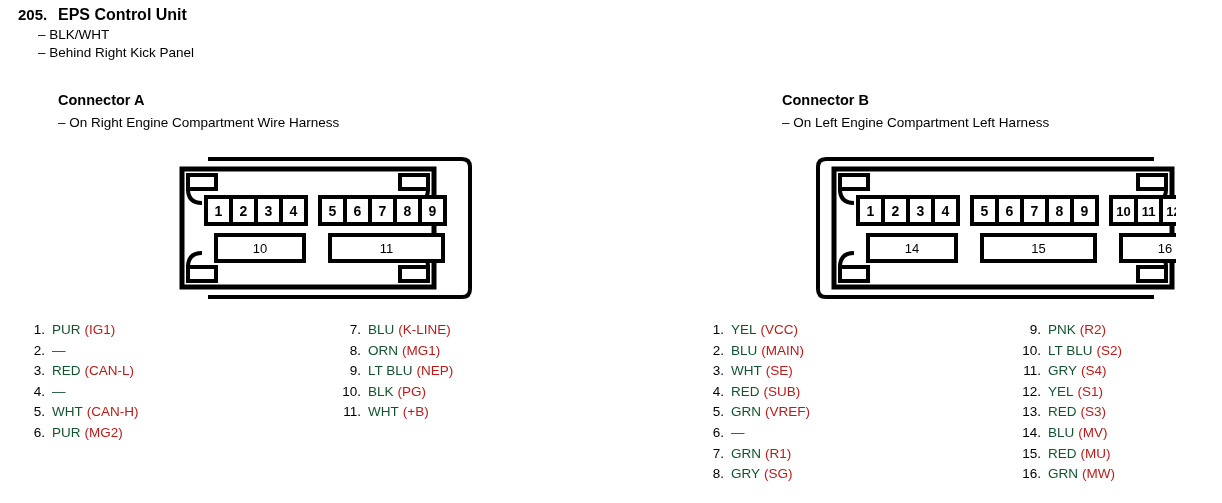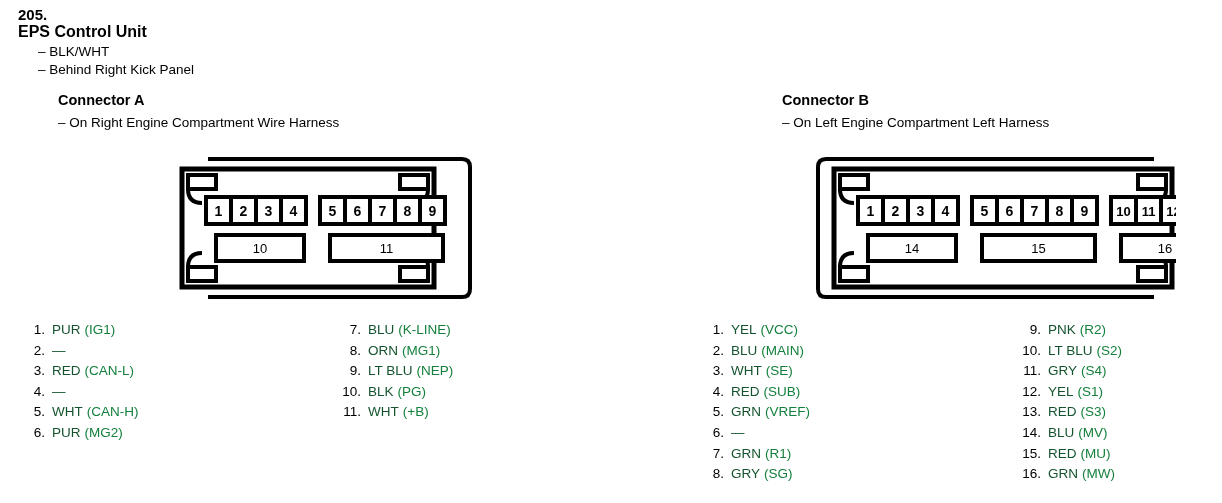--- a/index.html
+++ b/index.html
@@ -19,21 +19,20 @@
   
   .page-header {
     position: absolute;
     left: 18px;
     top: 6px;
     width: 600px;
   }
   .title-row {
     display: flex;
     align-items: baseline;
-    flex-direction: column;
   }
   .title-num {
     font-size: 15px;
     font-weight: bold;
     width: 40px;
     flex: none;
   }
   .title-text {
     font-size: 16px;
     font-weight: bold;
@@ -88,21 +87,21 @@
     white-space: nowrap;
   }
   .pin-idx {
     width: 25px;
     flex: none;
     text-align: right;
     margin-right: 7px;
   }
   .pin-wire { color: #14532d; }
   .pin-sig {
-    color: #15803d;
+    color: #b91c1c;
     margin-left: 4px;
   }
   .pin-dash { letter-spacing: 0; }
 </style>
 </head>
 <body>
 
 <div class="page-header">
   <div class="title-row">
     <span class="title-num">205.</span>

